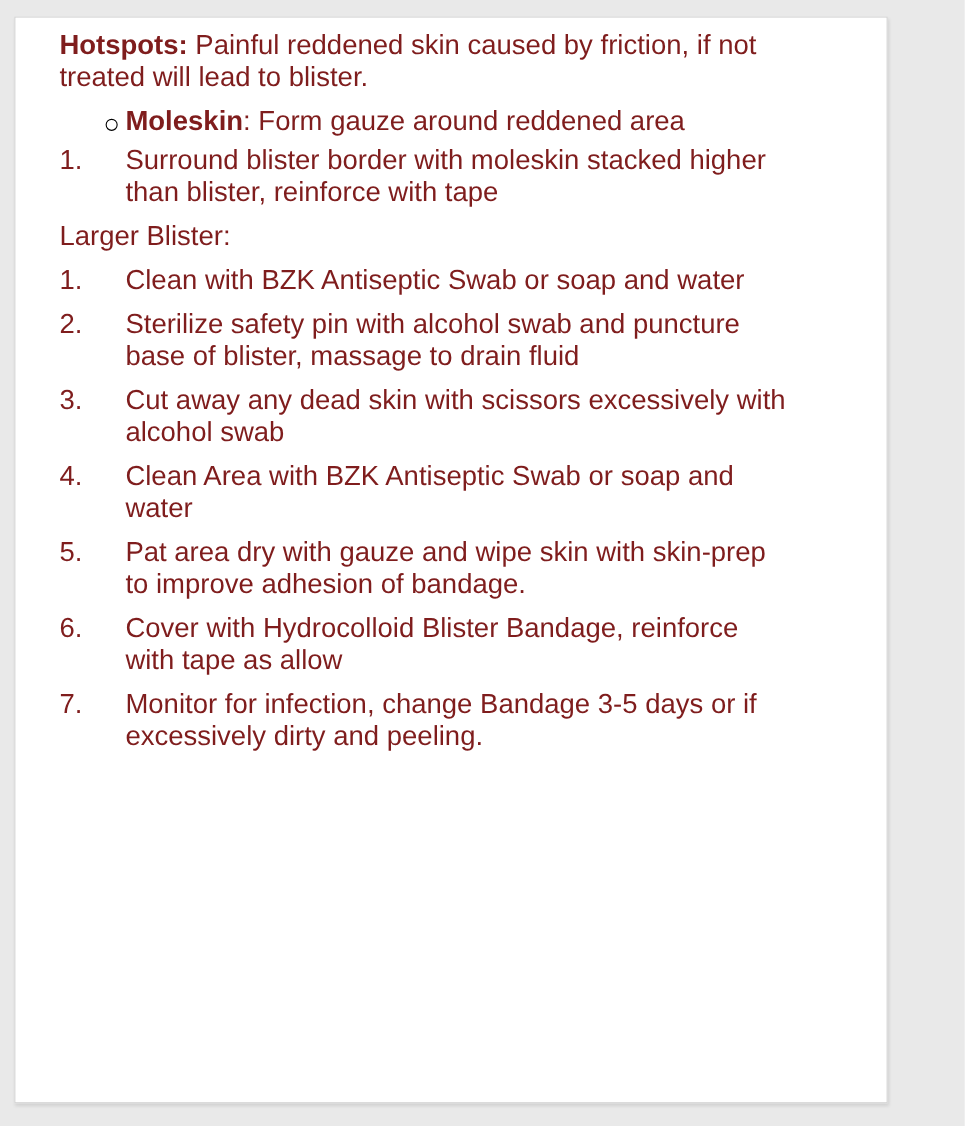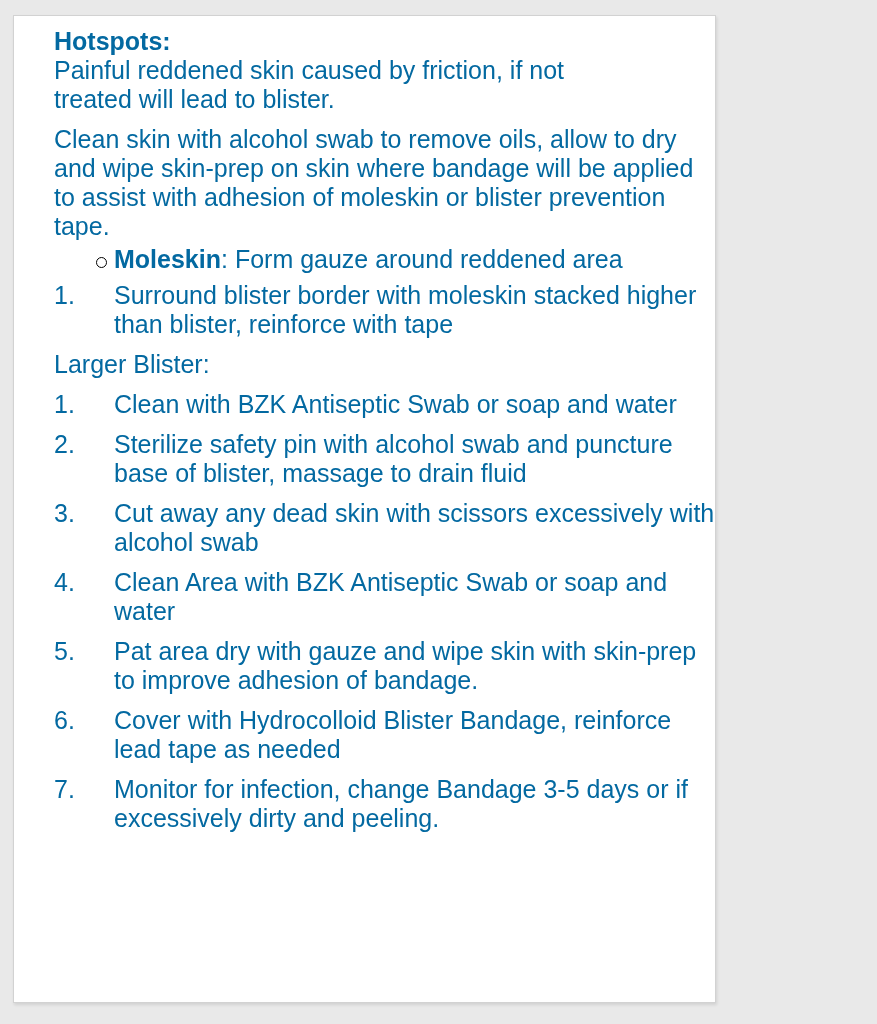--- a/index.html
+++ b/index.html
@@ -11,29 +11,29 @@
     height: 1024px;
     background: #e9e9e9;
     font-family: "Liberation Sans", sans-serif;
     position: relative;
     overflow: hidden;
   }
   .page {
     position: absolute;
     left: 13px;
     top: 15px;
-    width: 703px;
+    width: 794px;
     height: 988px;
     box-sizing: border-box;
     background: #ffffff;
     border: 1px solid #d2d2d2;
     box-shadow: 1px 2px 3px rgba(0,0,0,0.10);
     padding: 11px 38px 0 40px;
     overflow: hidden;
-    color: #0369a1;
+    color: #7f1d1d;
     font-size: 25px;
     line-height: 29px;
   }
   .para { margin: 0 0 11px 0; }
   .para.tight { margin-bottom: 4px; }
   strong, b { font-weight: bold; }
   .wrap { white-space: pre; }
 
   .bullet-list { margin: 0 0 7px 0; }
   .bullet { display: flex; margin: 0 0 3px 0; }
@@ -55,24 +55,20 @@
   .item-text { flex: 1; white-space: pre; }
 </style>
 </head>
 <body>
 
 <div class="page">
 
   <p class="para"><strong>Hotspots:</strong> <span class="wrap">Painful reddened skin caused by friction, if not
 treated will lead to blister.</span></p>
 
-  <p class="para tight"><span class="wrap">Clean skin with alcohol swab to remove oils, allow to dry
-and wipe skin-prep on skin where bandage will be applied
-to assist with adhesion of moleskin or blister prevention
-tape.</span></p>
 
   <div class="bullet-list">
     <div class="bullet">
       <span class="bullet-marker">
           <span class="ring"></span>
         </span>
       <span class="bullet-text"><strong>Moleskin</strong><span class="wrap">: Form gauze around reddened area</span></span>
     </div>
   </div>
 
@@ -109,21 +105,21 @@
 water</span>
     </div>
     <div class="num-item">
       <span class="num-cell">5.</span>
       <span class="item-text">Pat area dry with gauze and wipe skin with skin-prep
 to improve adhesion of bandage.</span>
     </div>
     <div class="num-item">
       <span class="num-cell">6.</span>
       <span class="item-text">Cover with Hydrocolloid Blister Bandage, reinforce
-lead tape as needed</span>
+with tape as allow</span>
     </div>
     <div class="num-item">
       <span class="num-cell">7.</span>
       <span class="item-text">Monitor for infection, change Bandage 3-5 days or if
 excessively dirty and peeling.</span>
     </div>
   </div>
 
 </div>
 

